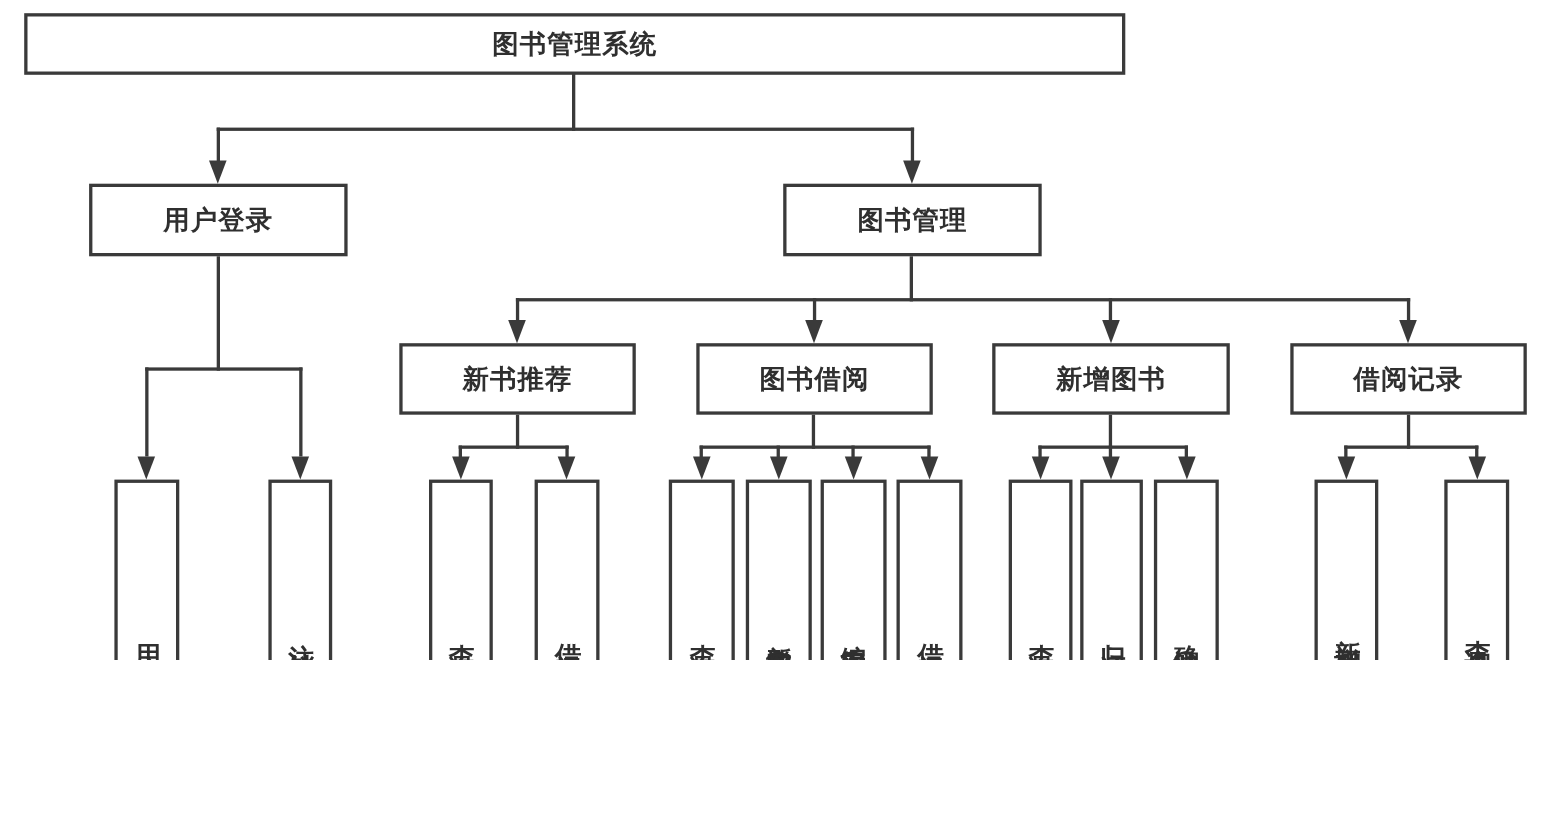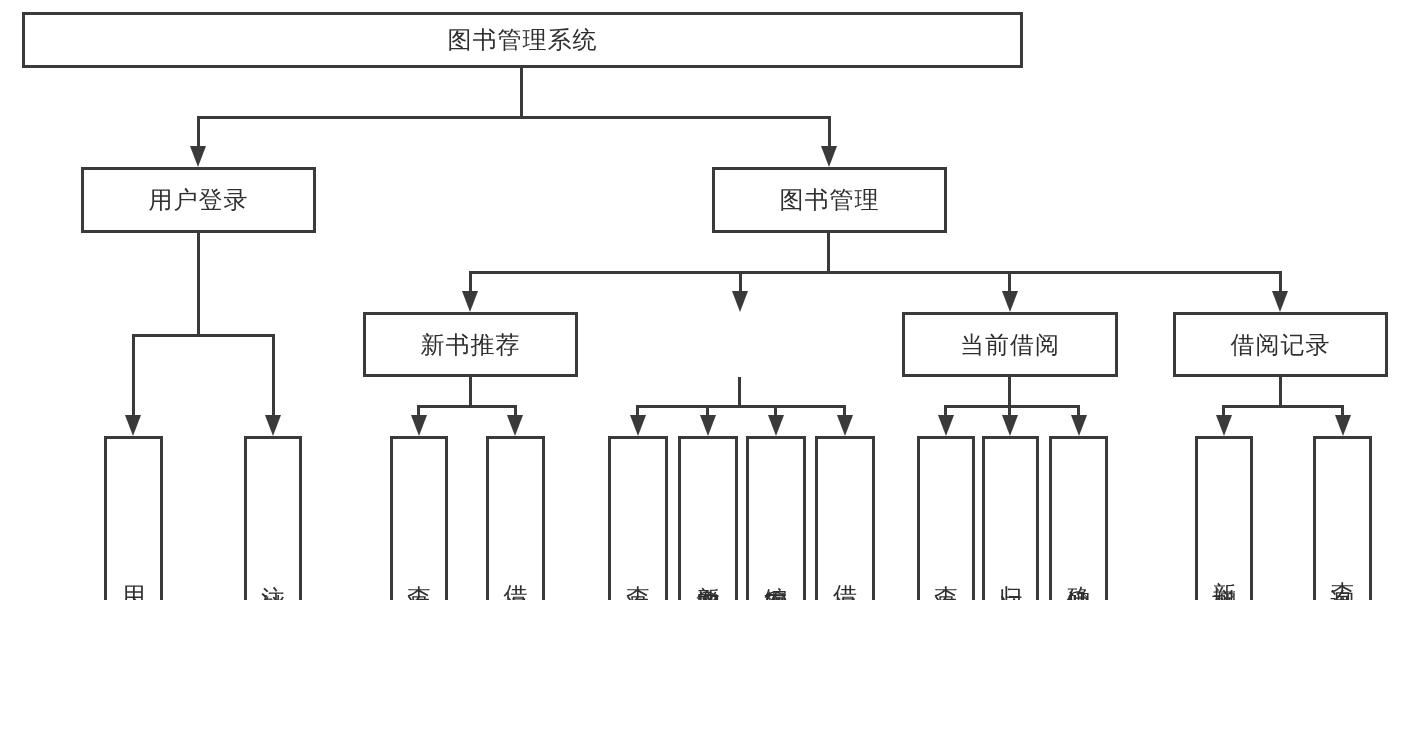--- a/index.html
+++ b/index.html
@@ -1,18 +1,18 @@
 <!DOCTYPE html>
 <html><head>
 <meta charset="utf-8">
 <style>
   html,body{margin:0;padding:0;background:#fff;}
   .canvas{
     position:relative;width:1405px;height:600px;background:#ffffff;
-    font-family:"Liberation Sans","DejaVu Sans",sans-serif;color:#2f2f2f;overflow:hidden;
+    font-family:"Liberation Sans","DejaVu Sans",sans-serif;color:#2f2f2f;overflow:hidden;font-weight:bold;
   }
   .node{
     position:absolute;box-sizing:border-box;border:3px solid #3a3a3a;background:#ffffff;
     display:flex;align-items:center;justify-content:center;
   }
   .hbox{font-size:24px;letter-spacing:1px;}
   .vbox{
     font-size:24px;
     writing-mode:vertical-rl;text-orientation:mixed;
     letter-spacing:10px;line-height:1;
@@ -43,22 +43,25 @@
   <div class="node hbox" style="left:81px;top:167px;width:235px;height:66px;">
     <span>用户登录</span>
   </div>
   <div class="node hbox" style="left:363px;top:312px;width:215px;height:65px;">
     <span>新书推荐</span>
   </div>
 
   <div class="node hbox" style="left:712px;top:167px;width:235px;height:66px;">
     <span>图书管理</span>
   </div>
+  <div class="node hbox" style="left:633px;top:312px;width:215px;height:65px;">
+    <span>图书借阅</span>
+  </div>
   <div class="node hbox" style="left:902px;top:312px;width:216px;height:65px;">
-    <span>当前借阅</span>
+    <span>新增图书</span>
   </div>
   <div class="node hbox" style="left:1173px;top:312px;width:215px;height:65px;">
     <span>借阅记录</span>
   </div>
 
   <div class="node vbox" style="left:104px;top:436px;width:59px;height:299px;">
     <span>用户登录</span>
   </div>
   <div class="node vbox" style="left:244px;top:436px;width:58px;height:299px;">
     <span>注销登录</span>

